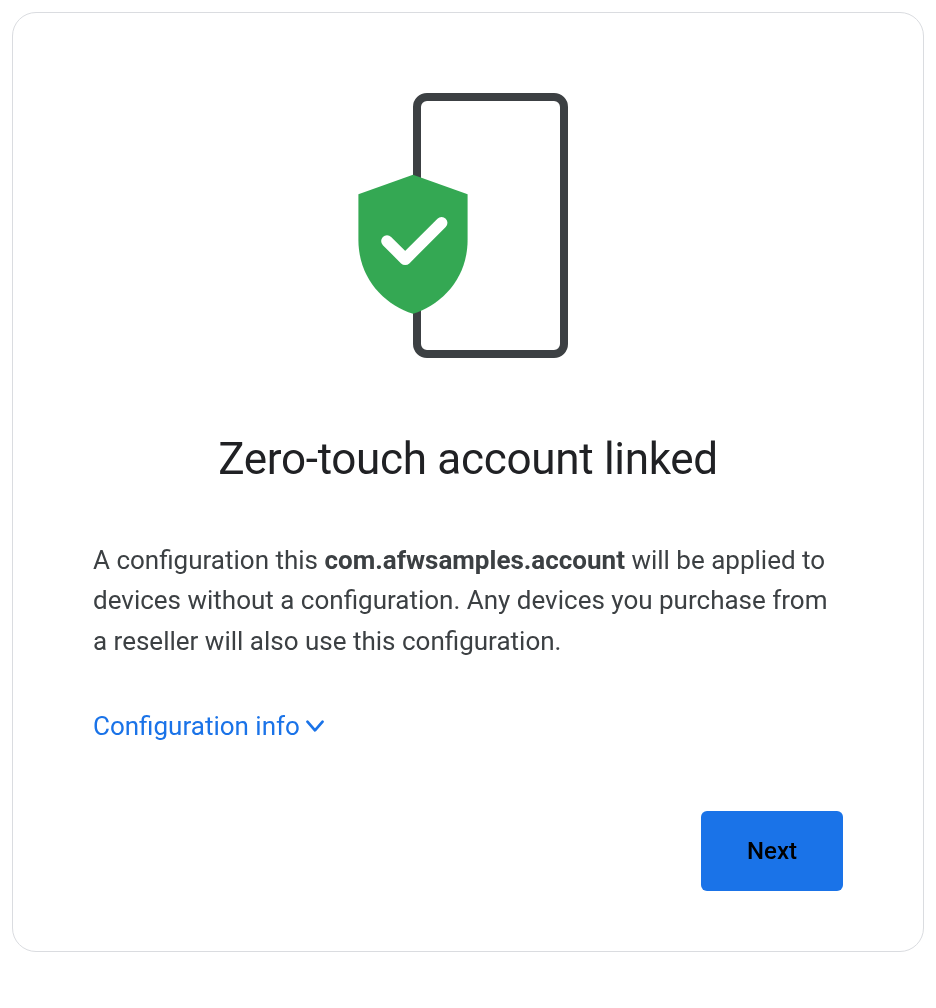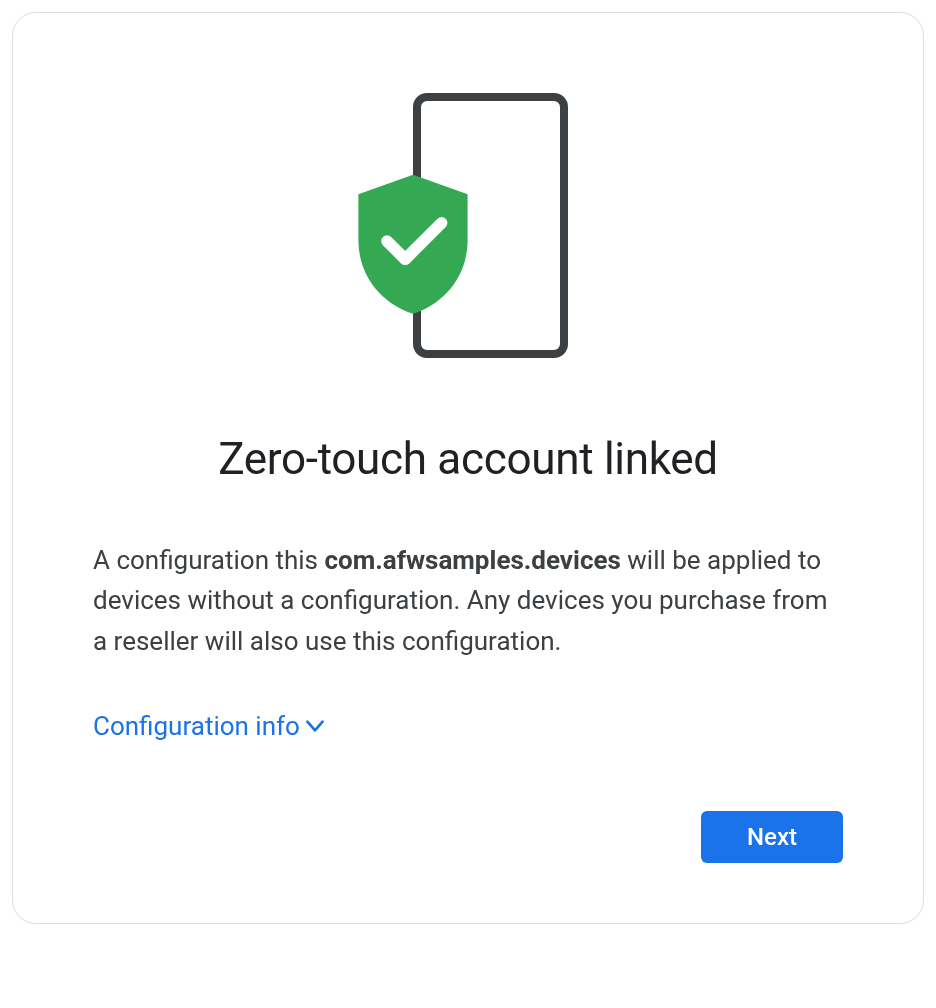--- a/index.html
+++ b/index.html
@@ -86,26 +86,26 @@
     display: flex;
     align-items: center;
     justify-content: center;
   }
   .actions {
     display: flex;
     justify-content: flex-end;
   }
   .next-btn {
     background: #1a73e8;
-    color: #ffffff;
+    color: #000000;
     border: none;
     border-radius: 6px;
     font-size: 24px;
     font-weight: 500;
-    padding: 12px 46px;
+    padding: 26px 46px;
     cursor: pointer;
     font-family: inherit;
   }
 </style>
 </head>
 <body>
 
 <div class="card">
 
   <div class="illustration">
@@ -116,21 +116,21 @@
           <path d="M50 5 L92 20 L92 55 C92 85 72 105 50 112 C28 105 8 85 8 55 L8 20 Z" fill="#34a853"></path>
           <path d="M30 56 L44 70 L72 42" stroke="#fff" stroke-width="9" fill="none" stroke-linecap="round" stroke-linejoin="round"></path>
         </svg>
       </div>
     </div>
   </div>
 
   <h1 class="heading">Zero-touch account linked</h1>
 
   <p class="description">
-    <span>A configuration this </span><span class="bold">com.afwsamples.devices</span><span> will be applied to devices without a configuration. Any devices you purchase from a reseller will also use this configuration.</span>
+    <span>A configuration this </span><span class="bold">com.afwsamples.account</span><span> will be applied to devices without a configuration. Any devices you purchase from a reseller will also use this configuration.</span>
   </p>
 
   <div class="config-toggle">
     <span>Configuration info</span>
     <span class="chevron">
       <svg viewBox="0 0 24 24" width="26" height="26">
         <path d="M5 8 L12 16 L19 8" stroke="#1a73e8" stroke-width="2.5" fill="none" stroke-linecap="round" stroke-linejoin="round"></path>
       </svg>
     </span>
   </div>

